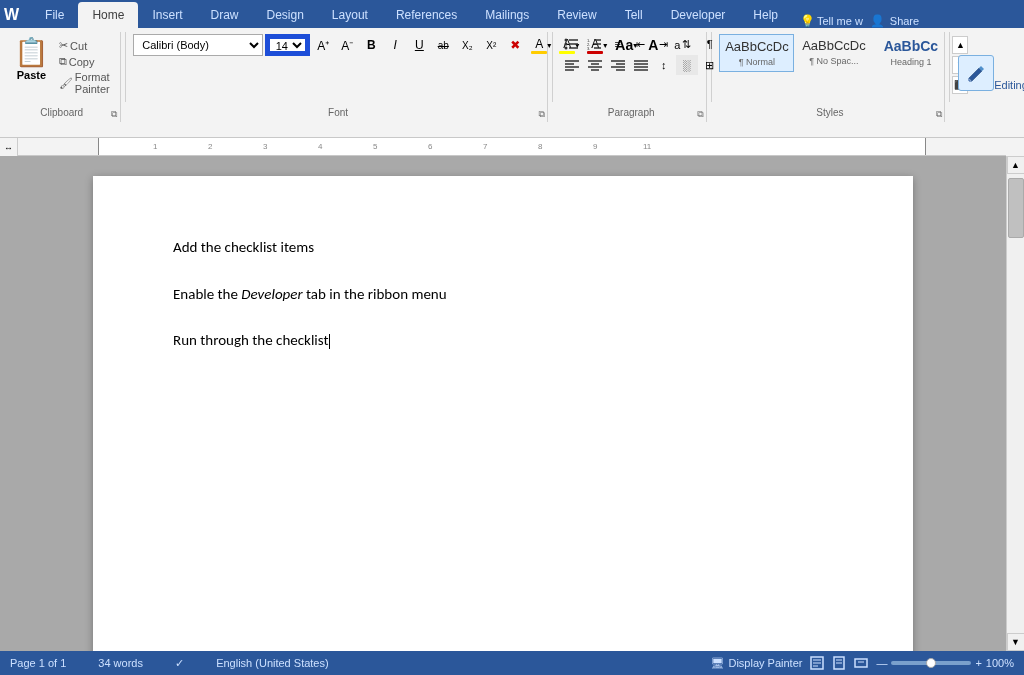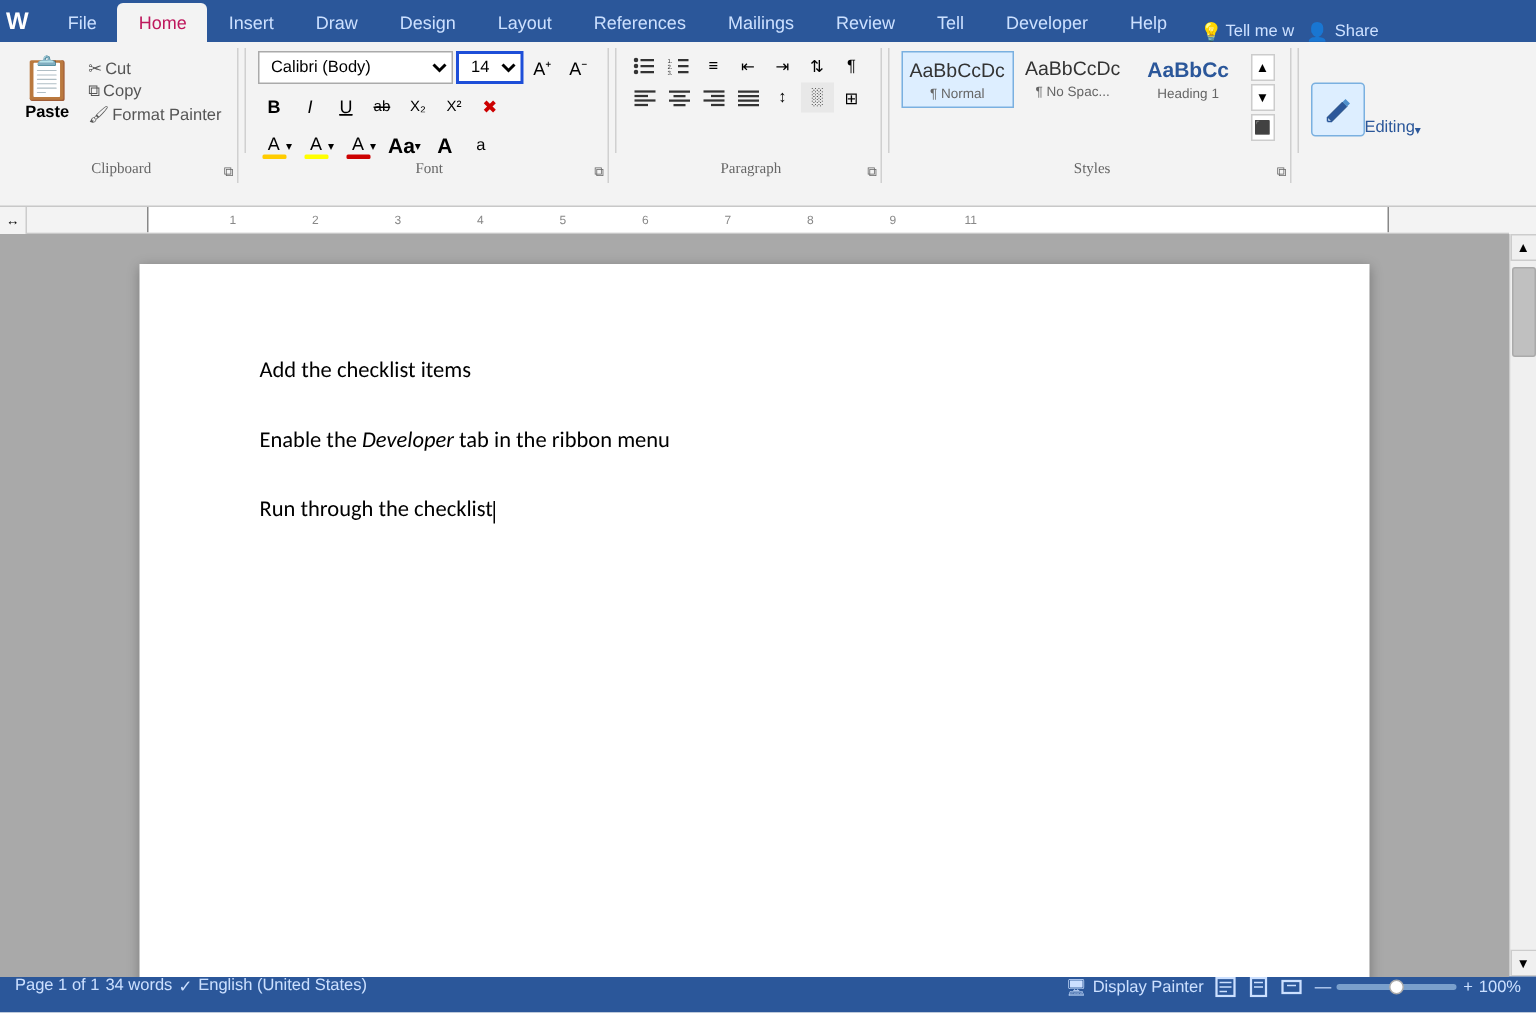--- a/index.html
+++ b/index.html
@@ -1,41 +1,41 @@
 <!DOCTYPE html>
 <html><head>
   <meta charset="utf-8">
   <style>
     * { margin: 0; padding: 0; box-sizing: border-box; }
     body { font-family: 'Segoe UI', Arial, sans-serif; font-size: 12px; background: #f0f0f0; width: 1024px; height: 675px; overflow: hidden; display: flex; flex-direction: column; }
 
     
     .tab-bar { display: flex; align-items: flex-end; background: #2b579a; padding-left: 4px; }
     .tab-item { padding: 6px 14px; font-size: 12px; color: #cce0ff; cursor: pointer; border-radius: 4px 4px 0 0; }
-    .tab-item.active { background: #f3f3f3; color: #be185d; font-weight: 400; }
+    .tab-item.active { background: #f3f3f3; color: #404040; font-weight: 400; }
 
     
     .ribbon { background: #f3f3f3; border-bottom: 1px solid #c8c8c8; padding: 4px 4px 0; display: flex; align-items: flex-start; min-height: 110px; }
     .ribbon-group { display: flex; flex-direction: column; border-right: 1px solid #d0d0d0; padding: 2px 8px 2px 4px; align-items: flex-start; position: relative; min-height: 90px; }
     .ribbon-group:last-child { border-right: none; }
-    .ribbon-group-label { font-size: 10px; color: #666; position: absolute; bottom: 4px; left: 0; right: 0; text-align: center; font-family: Liberation Serif, serif; }
+    .ribbon-group-label { font-size: 10px; color: #666; position: absolute; bottom: 4px; left: 0; right: 0; text-align: center; }
     .ribbon-group-content { display: flex; flex-direction: row; align-items: flex-start; gap: 2px; flex: 1; }
     .ribbon-group-expand { position: absolute; bottom: 2px; right: 2px; font-size: 9px; color: #666; cursor: pointer; }
 
     
     .clipboard-area { display: flex; flex-direction: row; align-items: flex-start; }
     .paste-btn { display: flex; flex-direction: column; align-items: center; padding: 2px 6px; cursor: pointer; }
     .paste-icon { font-size: 28px; color: #444; }
     .clipboard-small-btns { display: flex; flex-direction: column; gap: 1px; margin-left: 2px; margin-top: 4px; }
     .small-icon-btn { font-size: 11px; color: #555; cursor: pointer; padding: 1px 2px; display: flex; align-items: center; gap: 2px; }
 
     
     .font-row { display: flex; gap: 2px; align-items: center; margin-bottom: 2px; }
     .font-select { width: 130px; height: 22px; font-size: 11px; border: 1px solid #aaa; background: white; padding: 1px 4px; }
-    .font-size-select { width: 45px; height: 22px; font-size: 11px; border: 2px solid #1d4ed8; background: white; text-align: center; }
+    .font-size-select { width: 45px; height: 22px; font-size: 11px; border: 5px solid #1d4ed8; background: white; text-align: center; }
     .font-btn { height: 22px; min-width: 22px; border: 1px solid transparent; background: transparent; font-size: 12px; cursor: pointer; display: flex; align-items: center; justify-content: center; padding: 0 2px; }
     .font-btn.bold { font-weight: bold; }
     .font-btn.italic { font-style: italic; }
     .font-btn.underline { text-decoration: underline; }
     .font-btn.strikethrough { text-decoration: line-through; font-size: 10px; }
 
     
     .para-btns { display: flex; flex-direction: column; gap: 1px; }
     .para-row { display: flex; gap: 1px; }
     .para-btn { width: 22px; height: 20px; border: 1px solid transparent; background: transparent; cursor: pointer; font-size: 11px; display: flex; align-items: center; justify-content: center; }
@@ -63,21 +63,21 @@
     .cursor { display: inline-block; width: 1px; height: 1em; background: black; vertical-align: text-bottom; animation: blink 1s step-end infinite; }
     @keyframes blink { 0%, 100% { opacity: 1; } 50% { opacity: 0; } }
 
     
     .v-scrollbar { width: 18px; background: #f0f0f0; border-left: 1px solid #ccc; display: flex; flex-direction: column; align-items: center; }
     .scroll-arrow { width: 18px; height: 18px; background: #f0f0f0; border: 1px solid #ccc; display: flex; align-items: center; justify-content: center; font-size: 9px; cursor: pointer; flex-shrink: 0; }
     .scroll-track { flex: 1; width: 100%; background: #f0f0f0; position: relative; }
     .scroll-thumb { width: 16px; height: 60px; background: #c0c0c0; border: 1px solid #aaa; border-radius: 2px; position: absolute; top: 4px; left: 1px; cursor: pointer; }
 
     
-    .status-bar { height: 24px; background: #2b579a; display: flex; align-items: flex-start; padding: 0 10px; gap: 4px; flex-shrink: 0; }
+    .status-bar { height: 24px; background: #2b579a; display: flex; align-items: center; padding: 0 10px; gap: 32px; flex-shrink: 0; }
     .status-item { font-size: 11px; color: #cce0ff; display: flex; align-items: center; gap: 4px; cursor: pointer; }
     .status-right { margin-left: auto; display: flex; align-items: center; gap: 8px; }
     .zoom-pct { font-size: 11px; color: #cce0ff; }
 
     
     .ribbon-top { display: flex; align-items: center; background: #2b579a; padding: 2px 0 0 4px; }
     .app-icons { display: flex; align-items: center; gap: 4px; margin-right: 4px; }
 
     
     .v-divider { width: 1px; height: 70px; background: #d0d0d0; margin: 0 4px; }
@@ -143,21 +143,21 @@
         </div>
       </div>
     </div>
     <span class="ribbon-group-label">Clipboard</span>
     <span class="ribbon-group-expand">⧉</span>
   </div>
 
   <div class="v-divider"></div>
 
   <div class="ribbon-group" style="min-width:190px;">
-    <div class="ribbon-group-content" style="flex-direction:column;">
+    <div class="ribbon-group-content" style="flex-direction:row;">
       <div class="font-row">
         <select class="font-select">
           <option>Calibri (Body)</option>
         </select>
         <select class="font-size-select">
           <option>14</option>
         </select>
         <button class="font-btn" title="Increase Font Size">A⁺</button>
         <button class="font-btn" title="Decrease Font Size">A⁻</button>
       </div>

